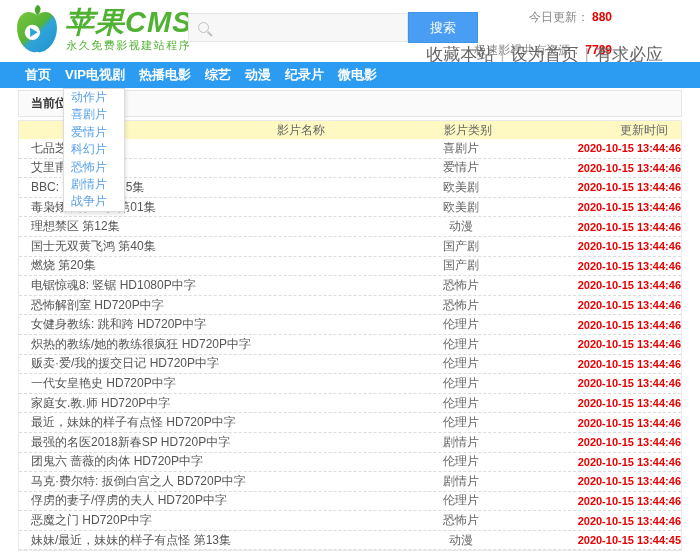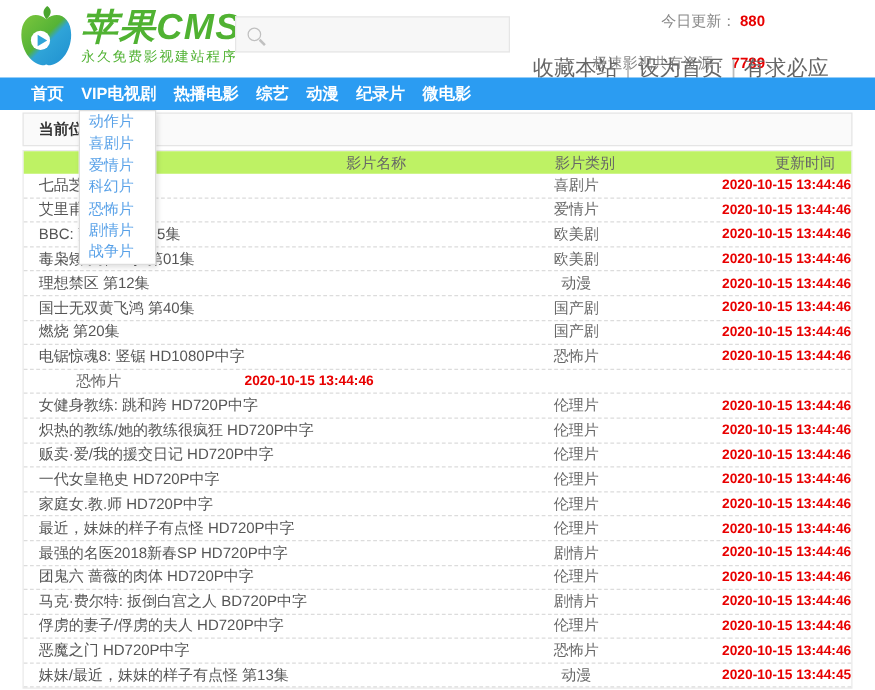--- a/index.html
+++ b/index.html
@@ -3,21 +3,21 @@
 <meta charset="utf-8">
 <style>
   html,body { margin:0; padding:0; }
   body {
     width:700px; height:552px; overflow:hidden; position:relative;
     background:#fff; font-family:"Liberation Sans", sans-serif;
   }
   
   .topbar { position:absolute; top:0; left:0; width:700px; height:62px; background:#fff; }
   .logo { position:absolute; left:14px; top:4px; display:flex; align-items:center; }
-  .logo-text { margin-left:5px; }
+  .logo-text { margin-left:5px;text-align:center; }
   .logo-title { font-size:29px; font-weight:bold; font-style:italic; color:#50b232; line-height:30px; letter-spacing:1px; }
   .logo-sub { font-size:11px; color:#50b232; letter-spacing:1.5px; margin-top:1px; }
   .search-box { position:absolute; left:188px; top:13px; width:220px; height:29px; box-sizing:border-box;
     background:#f7f7f7; border:1px solid #e6e6e6; display:flex; align-items:center; }
   .mag { width:9px; height:9px; border:1.5px solid #c0c0c0; border-radius:50%; margin-left:9px; position:relative; }
   .mag::after { content:""; position:absolute; width:6px; height:1.5px; background:#c0c0c0;
     transform:rotate(45deg); right:-5px; bottom:-2px; }
   .search-input { flex:1; border:none; background:transparent; outline:none; font-size:13px; padding:0 8px; color:#555; }
   .search-btn { position:absolute; left:408px; top:12px; width:70px; height:31px; background:#499df2;
     color:#fff; font-size:13px; border:1px solid #3f93e8; cursor:pointer; }
@@ -37,21 +37,21 @@
     border:1px solid #ddd; box-shadow:1px 2px 4px rgba(0,0,0,.12); z-index:20; }
   .dropdown .item { height:17.4px; line-height:17.4px; padding-left:7px; font-size:12px; color:#58a1e8; cursor:pointer; white-space:nowrap; }
   
   .breadcrumb { position:absolute; left:18px; top:90px; width:664px; height:27px; box-sizing:border-box;
     background:#fafafa; border:1px solid #e5e5e5; line-height:25px; padding-left:12px;
     font-size:12px; color:#555; white-space:nowrap; }
   .breadcrumb .bc-label { font-weight:bold; color:#333; }
   
   .vidtable { position:absolute; left:18px; top:120px; width:664px; box-sizing:border-box;
     border:1px solid #eaeaea; background:#fff; }
-  .thead { position:relative; height:18px; background:#bef264; font-size:12px; color:#666; }
+  .thead { position:relative; height:18px; background:#fef9c3; font-size:12px; color:#666; }
   .th { position:absolute; top:0; line-height:18px; transform:translateX(-50%); white-space:nowrap; }
   .th.c1 { left:282px; } .th.c2 { left:449px; } .th.c3 { left:592px;margin-left:33px; }
   .tr { display:flex; height:18.6px; align-items:center; border-bottom:1px dashed #dcdcdc; font-size:12px; }
   .td-name { flex:1; padding-left:12px; color:#555; white-space:nowrap; overflow:hidden; cursor:pointer; }
   .td-cat  { width:120px; text-align:center; color:#666; cursor:pointer; }
   .td-time { width:160px; text-align:right; color:#e80000; font-weight:bold; font-size:11px; }
 </style>
 </head>
 <body>
 
@@ -74,20 +74,21 @@
     <div class="logo-text">
       <div class="logo-title">苹果CMS</div>
       <div class="logo-sub">永久免费影视建站程序</div>
     </div>
   </div>
 
   <div class="search-box">
     <span class="mag"></span>
     <input class="search-input" type="text" placeholder="" style="">
   </div>
+  <button class="search-btn">搜索</button>
 
   <div class="stat-line l1">
     <span>今日更新：</span><span class="stat-value">880</span>
   </div>
   <div class="stat-line l2">
     <span>极速影视共有资源：</span><span class="stat-value">7789</span>
   </div>
   <div class="top-links"><span class="lnk">收藏本站</span><span class="sep">|</span><span class="lnk">设为首页</span><span class="sep">|</span><span class="lnk">有求必应</span></div>
 </div>
 
@@ -148,20 +149,21 @@
         <div class="td-name">燃烧 第20集</div>
         <div class="td-cat">国产剧</div>
         <div class="td-time">2020-10-15 13:44:46</div>
       </div>
       <div class="tr">
         <div class="td-name">电锯惊魂8: 竖锯 HD1080P中字</div>
         <div class="td-cat">恐怖片</div>
         <div class="td-time">2020-10-15 13:44:46</div>
       </div>
       <div class="tr">
+        <div class="td-name">恐怖解剖室 HD720P中字</div>
         <div class="td-cat">恐怖片</div>
         <div class="td-time">2020-10-15 13:44:46</div>
       </div>
       <div class="tr">
         <div class="td-name">女健身教练: 跳和跨 HD720P中字</div>
         <div class="td-cat">伦理片</div>
         <div class="td-time">2020-10-15 13:44:46</div>
       </div>
       <div class="tr">
         <div class="td-name">炽热的教练/她的教练很疯狂 HD720P中字</div>

